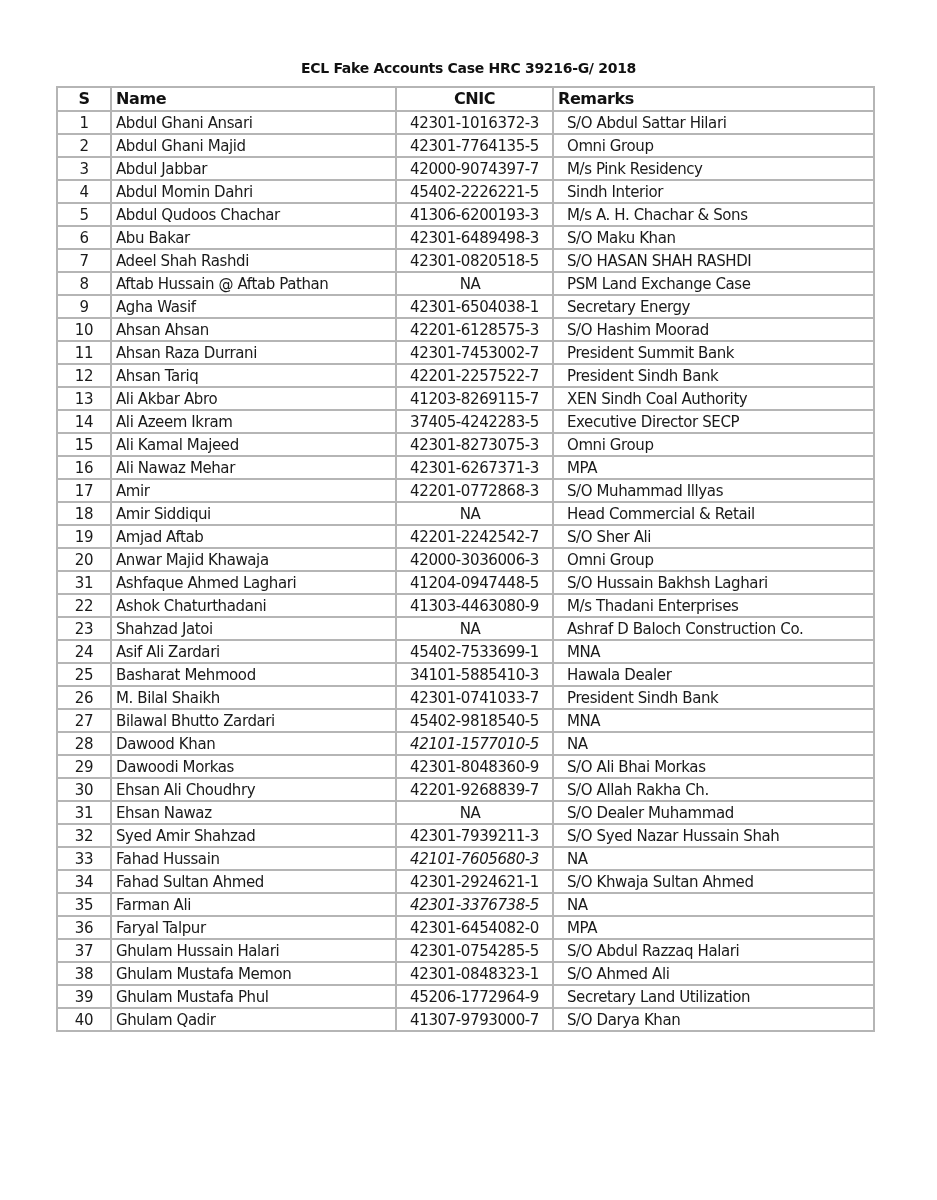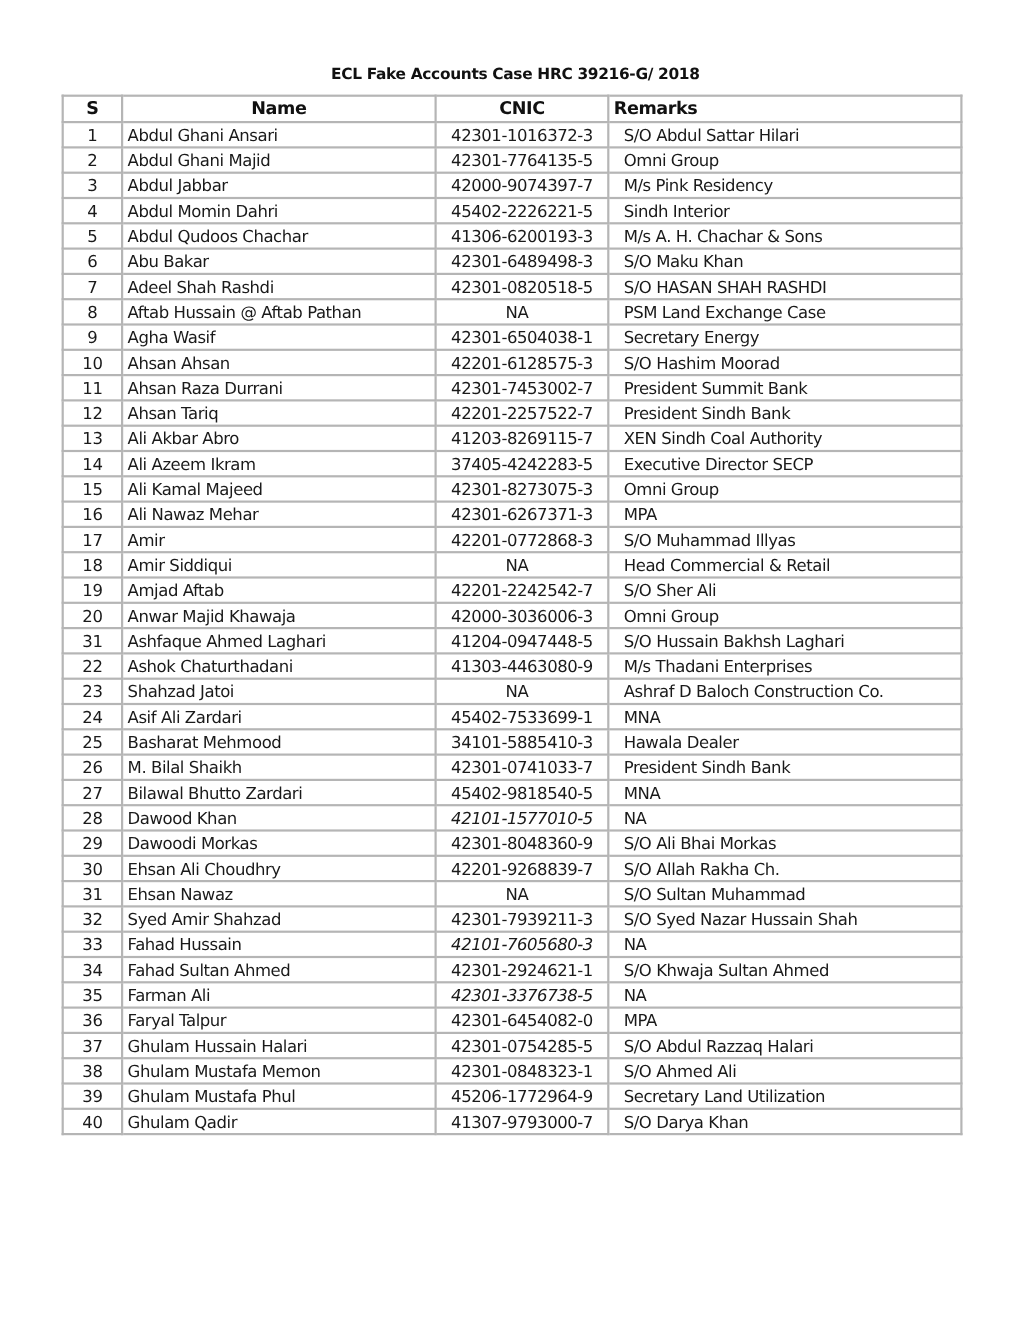--- a/index.html
+++ b/index.html
@@ -8,21 +8,21 @@
   .title { position: absolute; left: 0; top: 60px; width: 937px; text-align: center;
            font-family: "DejaVu Sans", sans-serif; font-weight: bold; font-size: 14px;
            letter-spacing: -0.3px; color: #111; }
   table.grid { position: absolute; left: 56px; top: 86px; width: 817px;
                border-collapse: collapse; table-layout: fixed; }
   .grid td, .grid th { border: 2px solid #b5b5b5; padding: 0 4px; height: 21px;
                        font-size: 15px; line-height: 20px; white-space: nowrap; overflow: hidden;
                        letter-spacing: -0.4px; font-weight: normal; }
   .grid th { font-weight: bold; font-size: 16px; height: 22px; color: #111; }
   .grid th.s, .grid td.s { text-align: center; }
-  .grid th.name { text-align: center; margin-left: 44px; }
+  .grid th.name { text-align: left; margin-left: 44px; }
   .grid th.cnic { text-align: center; }
   .grid th.rem { text-align: left; }
   .grid td.cnic { text-align: right; padding-right: 13px; }
   .grid td.cnic.na { text-align: center; }
   .grid td.cnic.it { font-style: italic; margin-top: 36px; }
   .grid td.rem { text-align: left; padding-left: 13px; }
   col.c-s { width: 54px; } col.c-name { width: 285px; }
   col.c-cnic { width: 157px; } col.c-rem { width: 321px; }
 </style>
 </head>
@@ -223,21 +223,21 @@
       <tr>
         <td class="s">30</td>
         <td class="name">Ehsan Ali Choudhry</td>
         <td class="cnic">42201-9268839-7</td>
         <td class="rem">S/O Allah Rakha Ch.</td>
       </tr>
       <tr>
         <td class="s">31</td>
         <td class="name">Ehsan Nawaz</td>
         <td class="cnic na">NA</td>
-        <td class="rem">S/O Sultan Muhammad</td>
+        <td class="rem">S/O Dealer Muhammad</td>
       </tr>
       <tr>
         <td class="s">32</td>
         <td class="name">Syed Amir Shahzad</td>
         <td class="cnic">42301-7939211-3</td>
         <td class="rem">S/O Syed Nazar Hussain Shah</td>
       </tr>
       <tr>
         <td class="s">33</td>
         <td class="name">Fahad Hussain</td>

